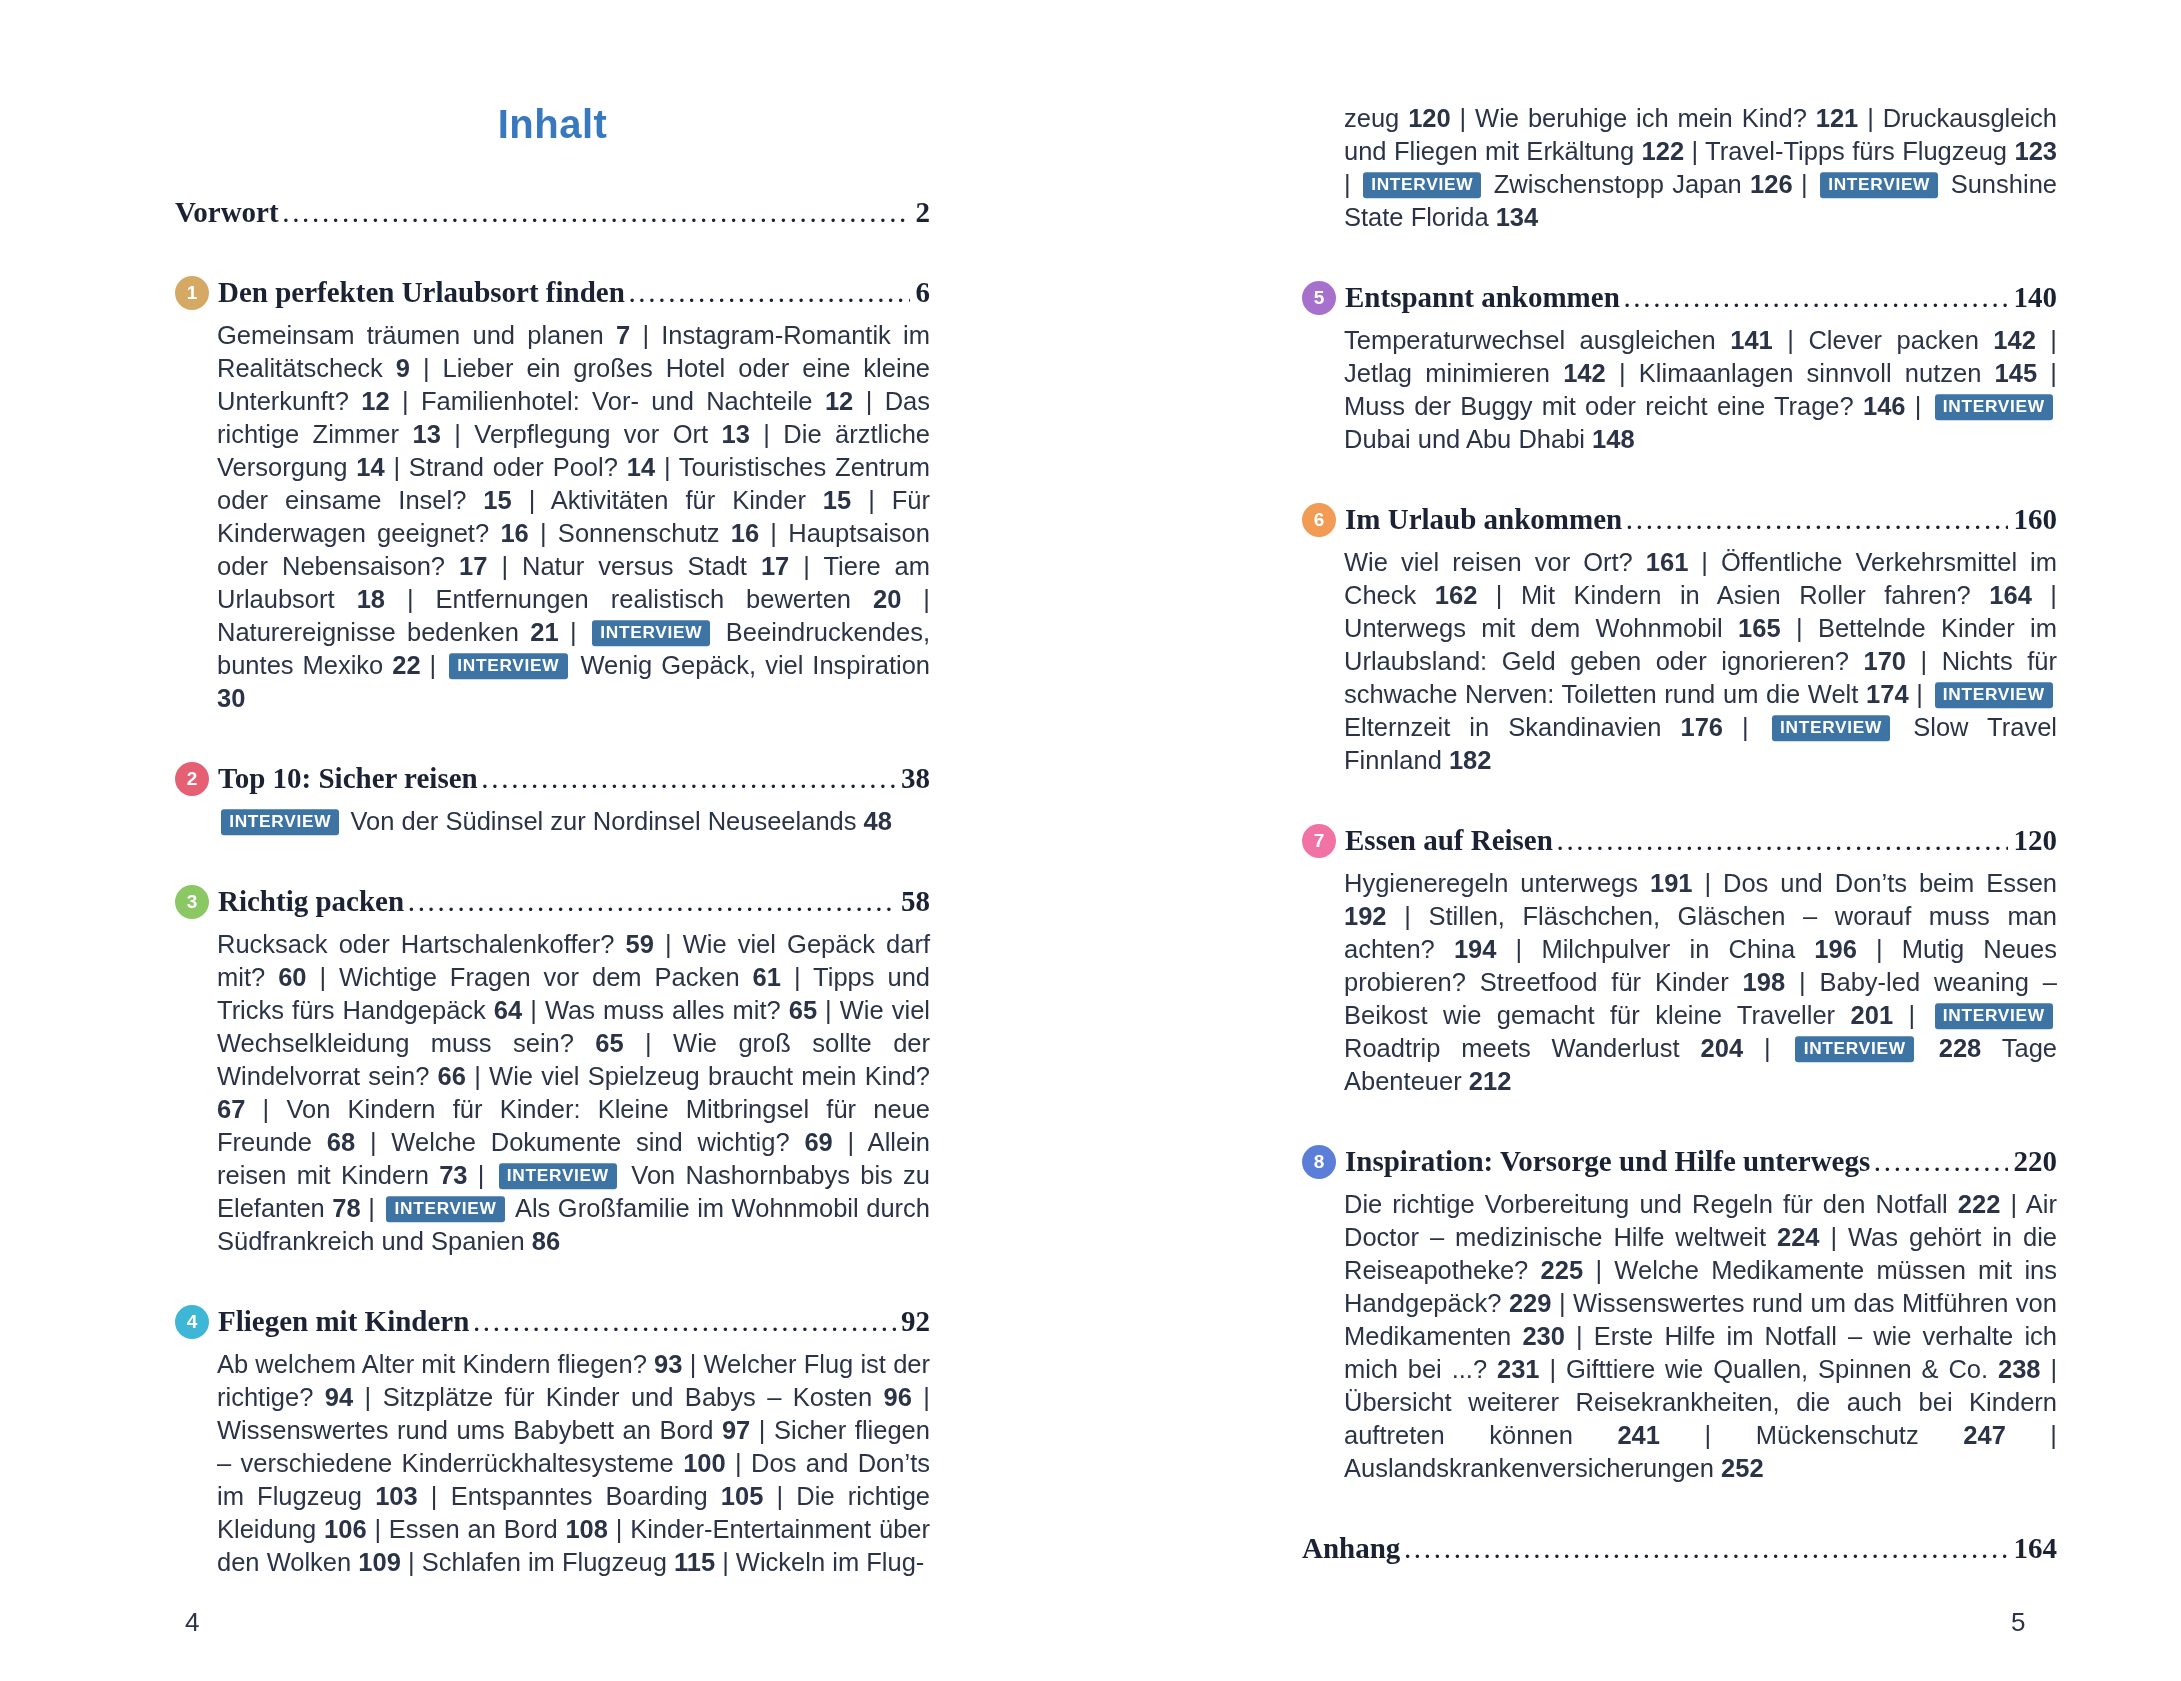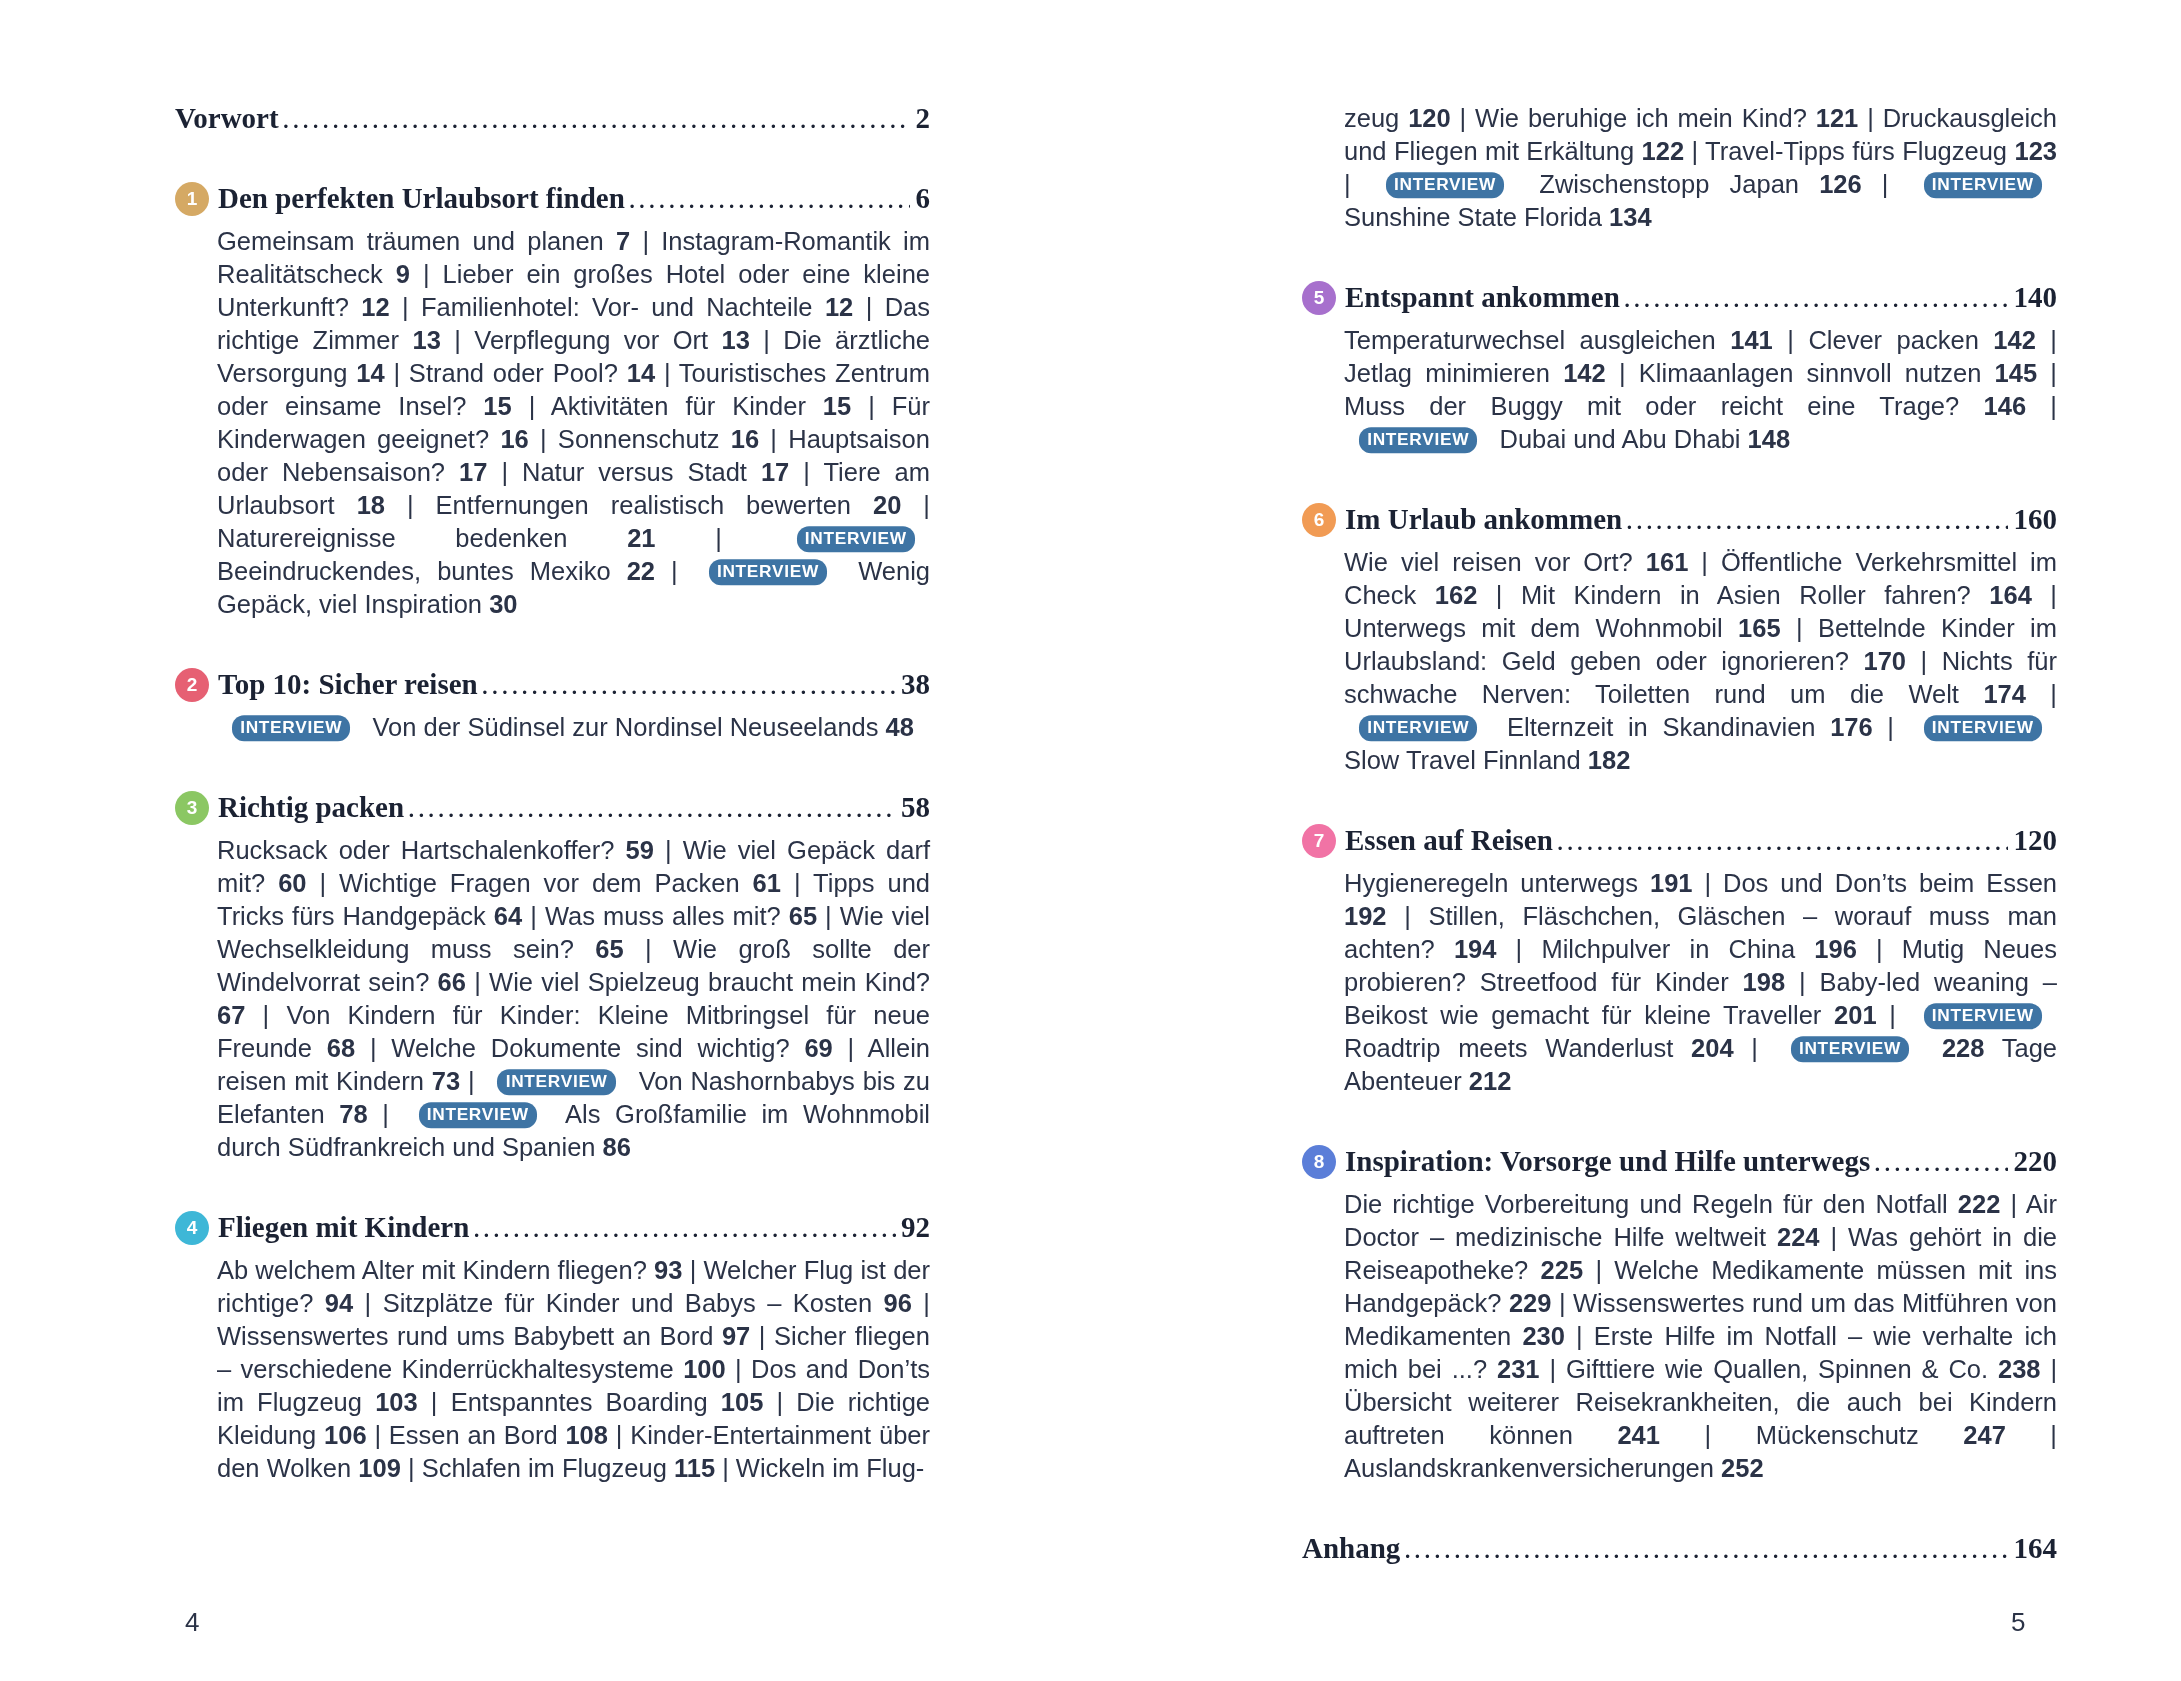--- a/index.html
+++ b/index.html
@@ -55,36 +55,37 @@
     text-align:justify;
     hyphens:auto; -webkit-hyphens:auto;
   }
   .entry.cont .body { margin-top:0; }
 
   b.num { font-weight:700; }
 
   .iv {
     display:inline-block;
     padding:3.6px 8.2px 4.5px;
-    border-radius:12px;
+    border-radius:3px;
     color:#ffffff;
     font-size:17.3px; font-weight:700;
     letter-spacing:0.7px; line-height:1;
     transform:translateY(-2.7px);
-    margin:0 15px;
+    margin:0 4px;
   }
 
   .folio { position:absolute; top:1607px; font-size:26px; color:#2B3347; }
   .folio-left  { left:185px; }
   .folio-right { left:2011px; }
 </style>
 </head>
 <body style="color: rgb(43, 51, 71);">
 
 <main class="page page-left">
+  <h1 class="title" style="color: rgb(56, 120, 190);">Inhalt</h1>
   <div class="entries" id="left-entries">
       <section class="entry line">
         <div class="row">
           <span class="labeltxt">Vorwort</span>
           <span class="dots"></span>
           <span class="pagenum">2</span>
         </div>
       </section>
       <section class="entry chapter">
         <div class="row">

